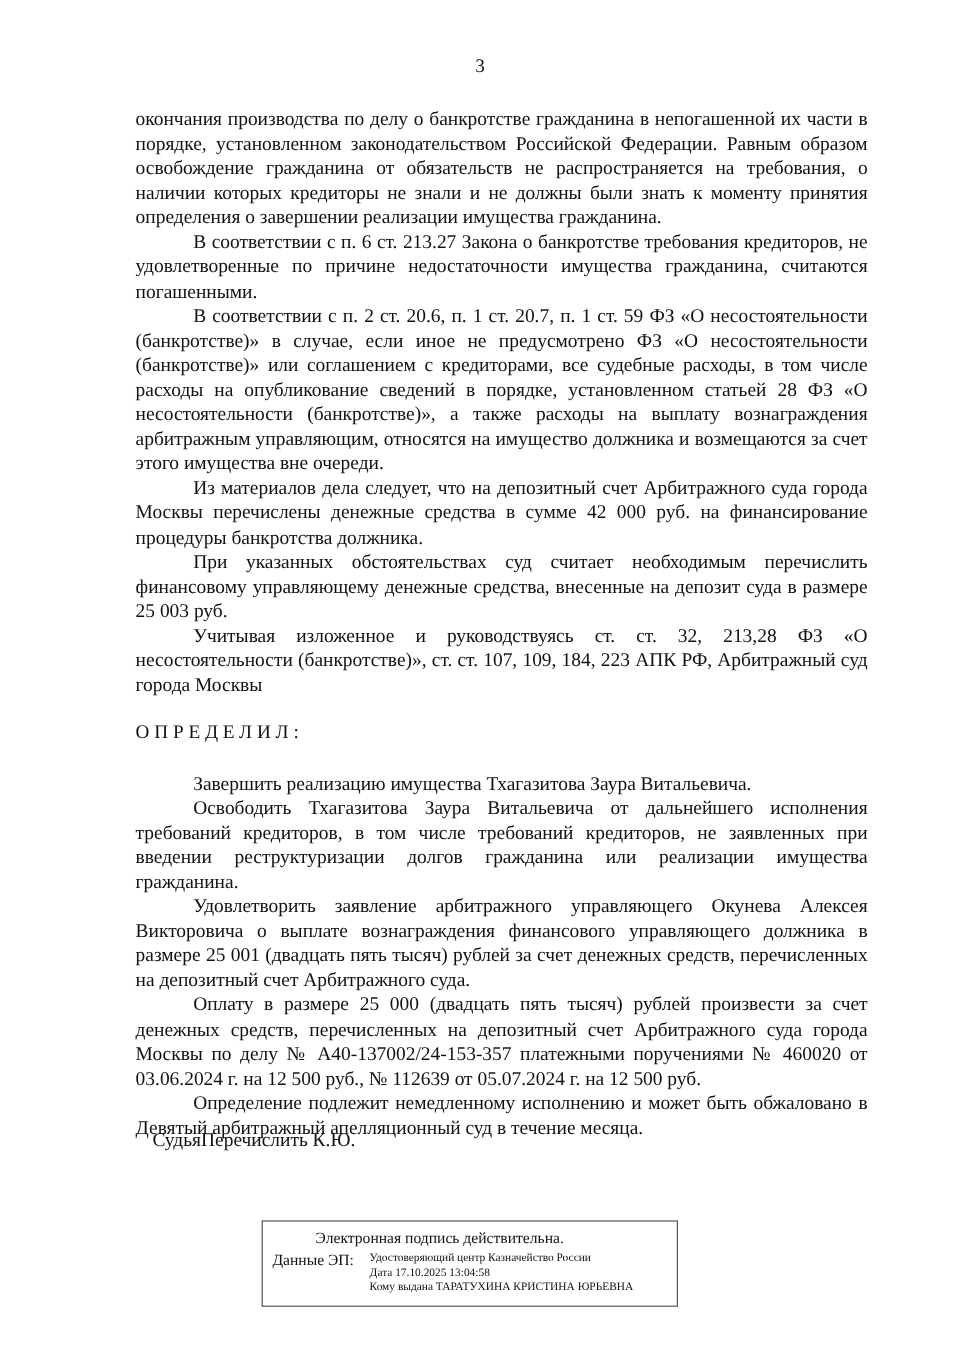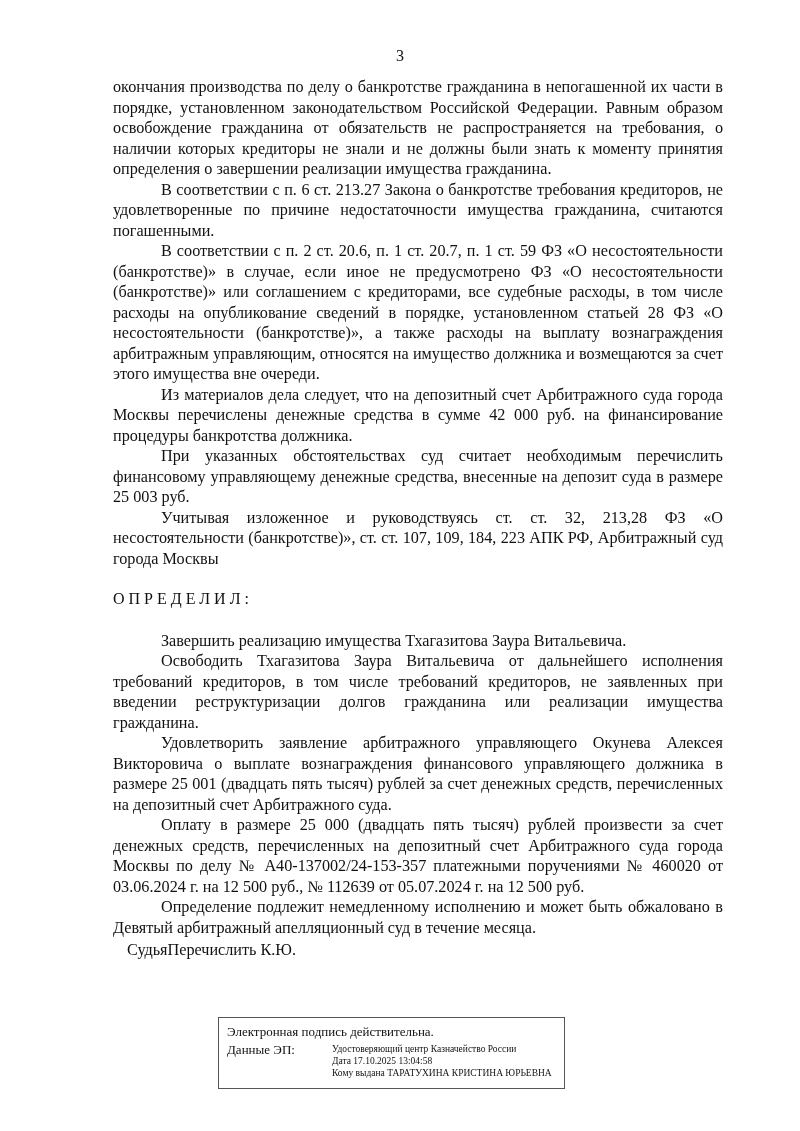--- a/index.html
+++ b/index.html
@@ -19,21 +19,21 @@
       position: absolute;
       top: 46px;
       left: 0;
       width: 800px;
       text-align: center;
       font-size: 16px;
       line-height: 20px;
     }
     .body-text {
       position: absolute;
-      top: 77px;
+      top: 89px;
       left: 113px;
       width: 610px;
       font-size: 16.2px;
       line-height: 20.5px;
     }
     .para {
       margin: 0;
       text-align: justify;
       text-indent: 48px;
     }
@@ -62,25 +62,25 @@
       left: 218px;
       width: 347px;
       height: 72px;
       border: 1px solid #555555;
       box-sizing: border-box;
       padding: 6px 8px 0 8px;
     }
     .ep-title {
       font-size: 13px;
       line-height: 16px;
+      margin-left: 36px;
     }
     .ep-row {
       display: flex;
       margin-top: 3px;
-      gap: 24px;
     }
     .ep-label {
       font-size: 13px;
       line-height: 14px;
       width: 81px;
       flex: none;
     }
     .ep-values {
       font-size: 9.5px;
       line-height: 12px;

